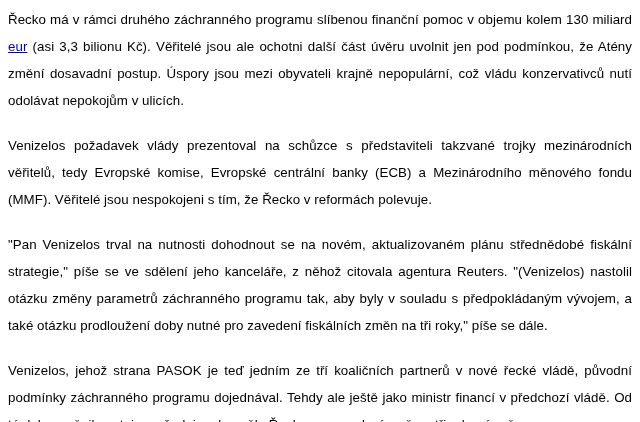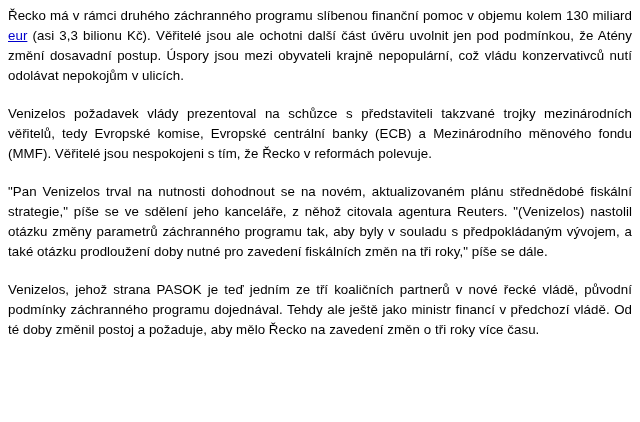--- a/index.html
+++ b/index.html
@@ -14,21 +14,21 @@
     font-family: "Liberation Sans", sans-serif;
   }
   .article {
     box-sizing: border-box;
     width: 640px;
     padding: 6px 8px 0 8px;
   }
   .para {
     margin: 0 0 18px 0;
     font-size: 13.3px;
-    line-height: 20px;
+    line-height: 27px;
     color: #000000;
     text-align: justify;
     text-justify: inter-word;
     letter-spacing: 0.05px;
   }
   .para:last-child {
     margin-bottom: 12px;
   }
   a.inline-link {
     color: #0000cc;

